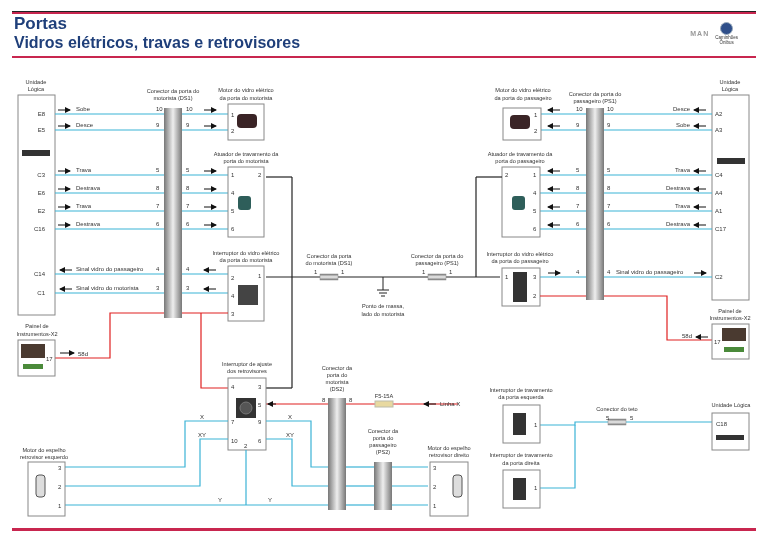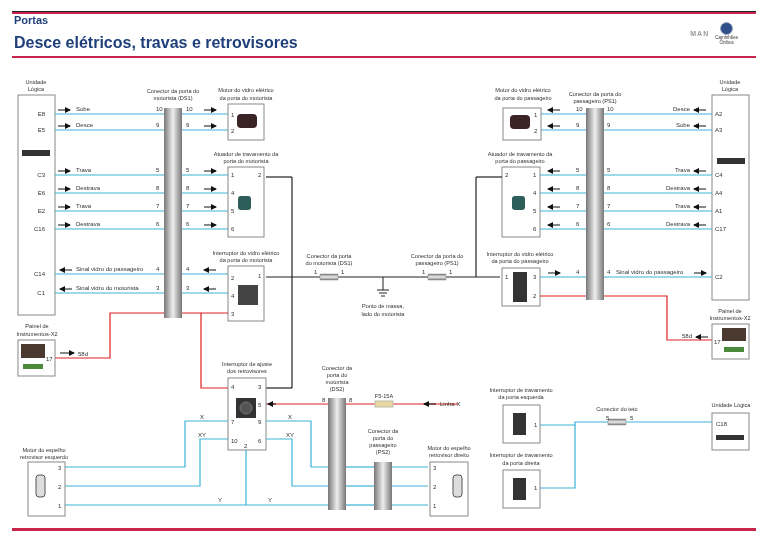--- a/index.html
+++ b/index.html
@@ -2,38 +2,38 @@
 <html><head>
 <meta charset="utf-8">
 <style>
   html,body{margin:0;padding:0;background:#fff;}
   body{width:768px;height:543px;position:relative;overflow:hidden;font-family:"Liberation Sans",sans-serif;}
   .rule{position:absolute;left:12px;right:12px;height:2px;background:#c8264f;}
   .rule.top{top:12px;box-shadow:0 -1px 0 #222;}
   .rule.mid{top:56px;}
   .rule.bot{top:528px;height:3px;}
   .title{position:absolute;left:14px;color:#1f3f7a;font-weight:bold;}
-  .t1{top:14px;font-size:11px;}
+  .t1{top:14px;font-size:17px;}
   .t2{top:34px;font-size:16px;}
   .logo{position:absolute;top:22px;right:30px;display:flex;align-items:center;gap:6px;}
   .man{font-size:7px;color:#999;letter-spacing:1px;font-weight:bold;}
   .vw{display:flex;flex-direction:column;align-items:center;}
   .vwc{width:11px;height:11px;border-radius:50%;background:#2f4f8a;border:1px solid #9ab;}
   .vwt{font-size:4.5px;color:#333;line-height:5px;text-align:center;}
   svg text{font-family:"Liberation Sans",sans-serif;fill:#333;}
   .lbl{font-size:6px;}
   .pin{font-size:6px;}
   .cap{font-size:5.6px;text-anchor:middle;}
 </style>
 </head>
 <body>
 
 <div class="rule top"></div>
 <div class="title t1">Portas</div>
-<div class="title t2">Desce elétricos, travas e retrovisores</div>
+<div class="title t2">Vidros elétricos, travas e retrovisores</div>
 <div class="logo">
   <span class="man">MAN</span>
   <span class="vw">
     <span class="vwc"></span>
     <span class="vwt">Caminhões</span>
     <span class="vwt">Ônibus</span>
   </span>
 </div>
 <div class="rule mid"></div>
 <div class="rule bot"></div>

